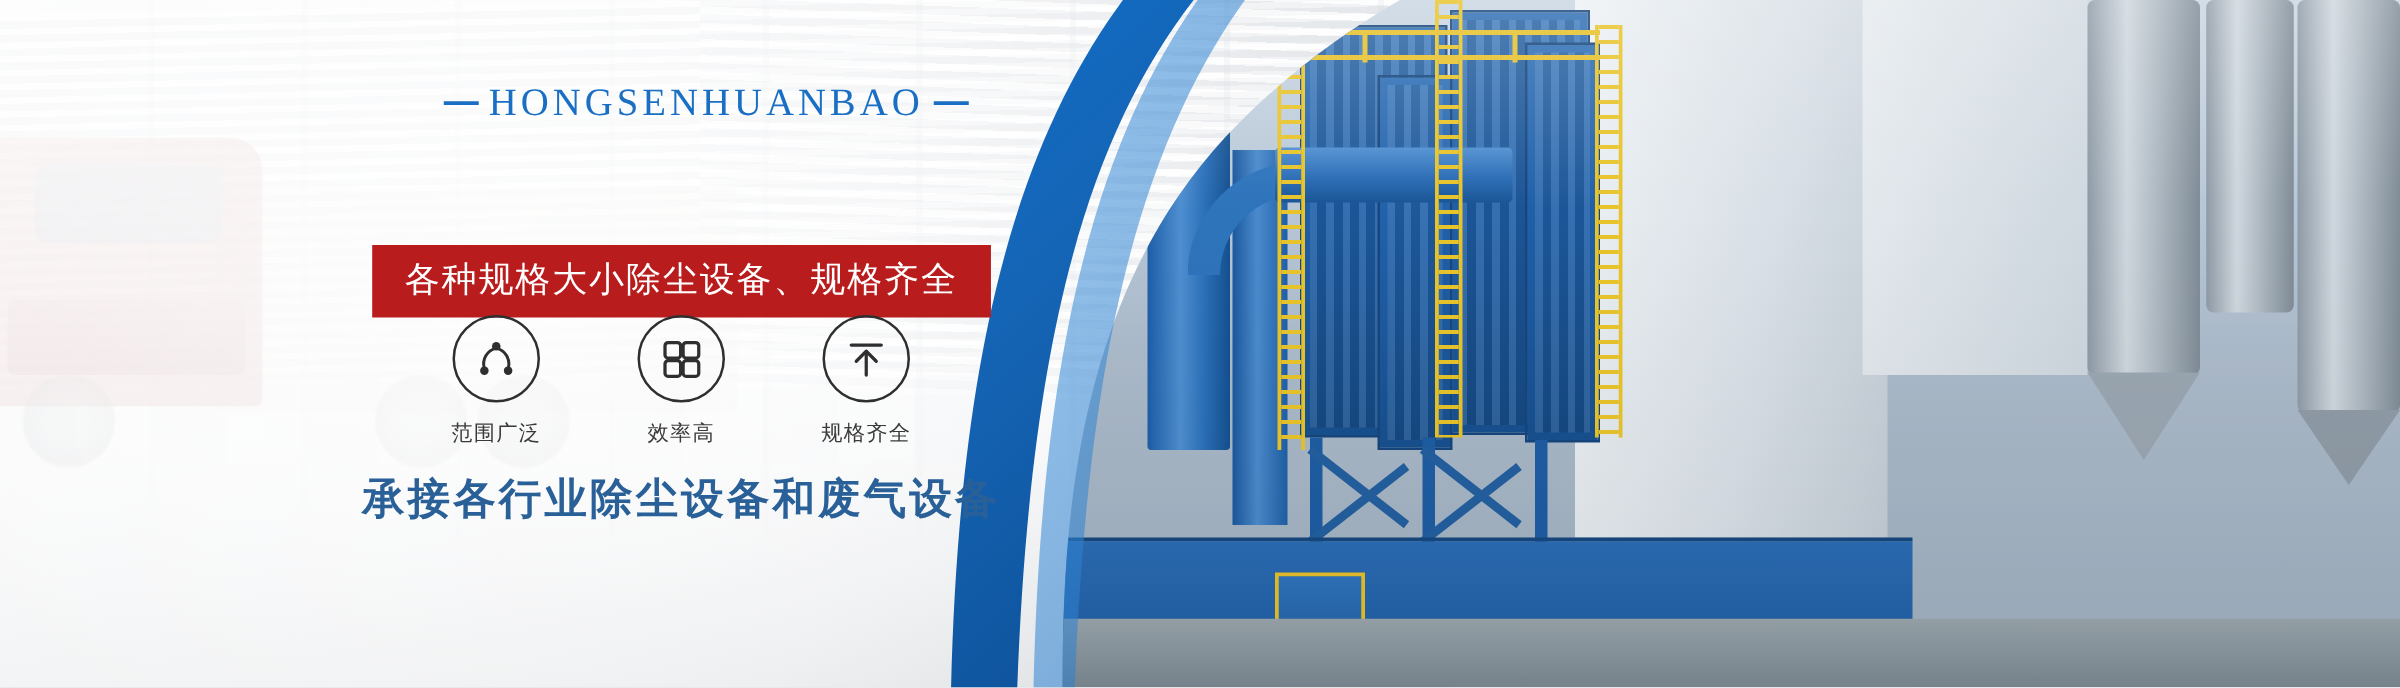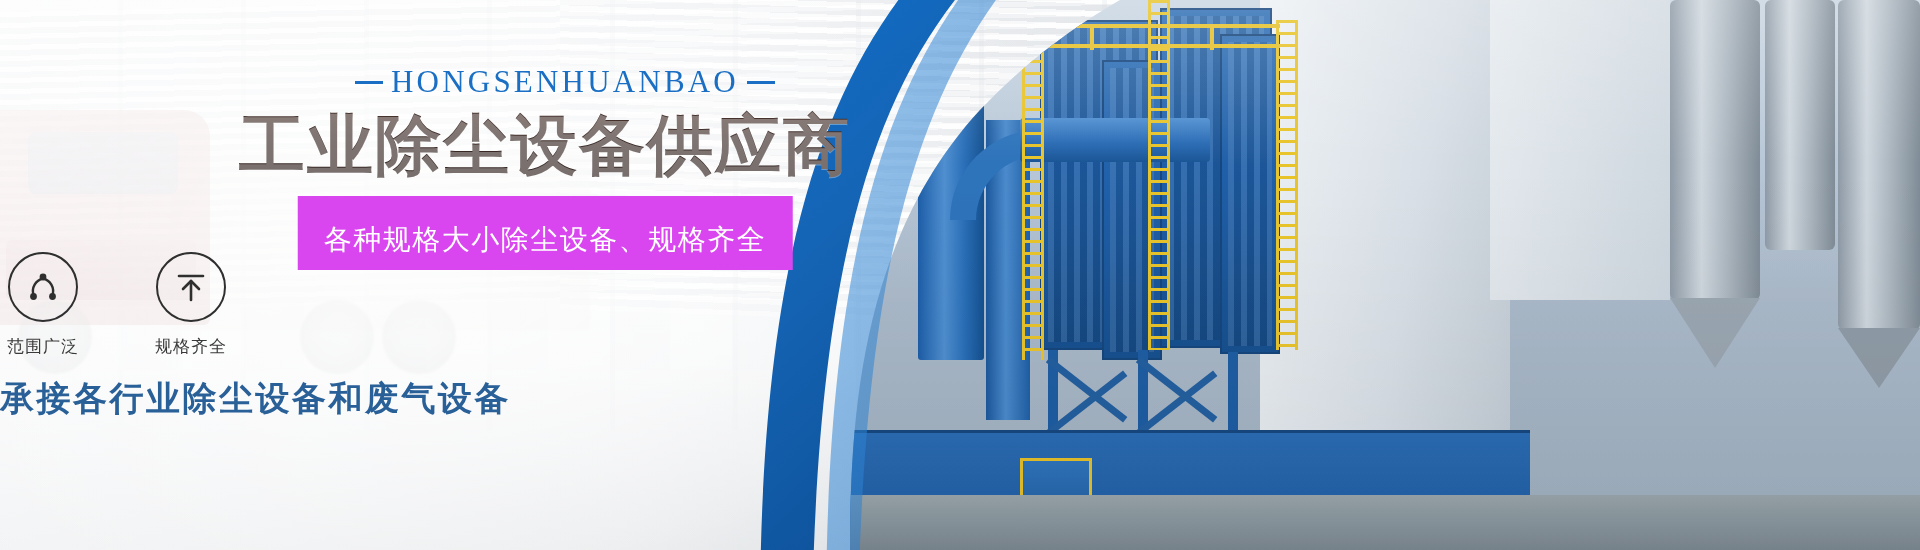--- a/index.html
+++ b/index.html
@@ -262,44 +262,45 @@
     font-size:66px; font-weight:bold; letter-spacing:2px;
     color:#3a2b28;
     background:linear-gradient(180deg,#4a3630 0%,#3a2a26 45%,#2e211e 100%);
     -webkit-background-clip:text; background-clip:text;
     -webkit-text-fill-color:transparent;
     text-shadow:0 1px 0 rgba(255,255,255,.35);
     line-height:1.15;
   }
   .orange-bar{
     position:absolute; left:50%; transform:translateX(-50%); top:196px;
-    background:#d946ef;
-    padding:25px 26px 11px 26px;
+    background:#b91c1c;
+    padding:9px 26px 11px 26px;
     color:#ffffff; font-size:28px; letter-spacing:1.5px;
     white-space:nowrap;
   }
   .features{
     position:absolute; left:0; top:252px; width:1090px;
-    display:flex; gap:62px;
+    display:flex; justify-content:center; gap:62px;
   }
   .feature{
     width:86px; display:flex; flex-direction:column; align-items:center;
   }
   .feat-circle{
     width:70px; height:70px; border-radius:50%;
     border:2.4px solid #2f2f2f;
     display:flex; align-items:center; justify-content:center;
     background:rgba(255,255,255,0.05);
   }
   .feat-label{
     margin-top:13px; font-size:17px; color:#3a3a3a; letter-spacing:1px;
     white-space:nowrap;
   }
   .tagline{
     position:absolute; left:0; top:376px; width:1090px;
+    text-align:center;
     font-size:34px; font-weight:bold; letter-spacing:2.5px;
     color:#2a6098;
   }
 </style>
 </head>
 <body>
 
 <div class="banner">
 
   <div class="photo-left">
@@ -391,39 +392,49 @@
   </svg>
 
   <div class="content">
 
     <div class="eyebrow">
       <span class="dash"></span>
       <span class="en">HONGSENHUANBAO</span>
       <span class="dash"></span>
     </div>
 
-    <div class="headline">工业除尘设备供应商</div>
 
     <div class="orange-bar">各种规格大小除尘设备、规格齐全</div>
 
     <div class="features">
 
       <div class="feature">
         <div class="feat-circle">
           <svg width="40" height="40" viewBox="0 0 40 40">
             <path d="M10.5 28 A 13 13 0 0 1 20 11.5" fill="none" stroke="#2f2f2f" stroke-width="2.4" stroke-linecap="round"></path>
             <path d="M20 11.5 A 13 13 0 0 1 29.5 28" fill="none" stroke="#2f2f2f" stroke-width="2.4" stroke-linecap="round"></path>
             <circle cx="20" cy="10" r="3.4" fill="#2f2f2f"></circle>
             <circle cx="10.5" cy="29.5" r="3.4" fill="#2f2f2f"></circle>
             <circle cx="29.5" cy="29.5" r="3.4" fill="#2f2f2f"></circle>
           </svg>
         </div>
         <div class="feat-label">范围广泛</div>
       </div>
 
+      <div class="feature">
+        <div class="feat-circle">
+          <svg width="40" height="40" viewBox="0 0 40 40">
+            <rect x="7" y="7" width="12.5" height="12.5" rx="2.5" fill="none" stroke="#2f2f2f" stroke-width="2.6"></rect>
+            <rect x="21.5" y="7" width="12.5" height="12.5" rx="2.5" fill="none" stroke="#2f2f2f" stroke-width="2.6"></rect>
+            <rect x="7" y="21.5" width="12.5" height="12.5" rx="2.5" fill="none" stroke="#2f2f2f" stroke-width="2.6"></rect>
+            <rect x="21.5" y="21.5" width="12.5" height="12.5" rx="2.5" fill="none" stroke="#2f2f2f" stroke-width="2.6"></rect>
+          </svg>
+        </div>
+        <div class="feat-label">效率高</div>
+      </div>
 
 
       <div class="feature">
         <div class="feat-circle">
           <svg width="40" height="40" viewBox="0 0 40 40">
             <line x1="8" y1="9" x2="32" y2="9" stroke="#2f2f2f" stroke-width="2.6" stroke-linecap="round"></line>
             <line x1="20" y1="14" x2="20" y2="33" stroke="#2f2f2f" stroke-width="2.6" stroke-linecap="round"></line>
             <polyline points="12,22 20,14 28,22" fill="none" stroke="#2f2f2f" stroke-width="2.6" stroke-linecap="round" stroke-linejoin="round"></polyline>
           </svg>
         </div>

